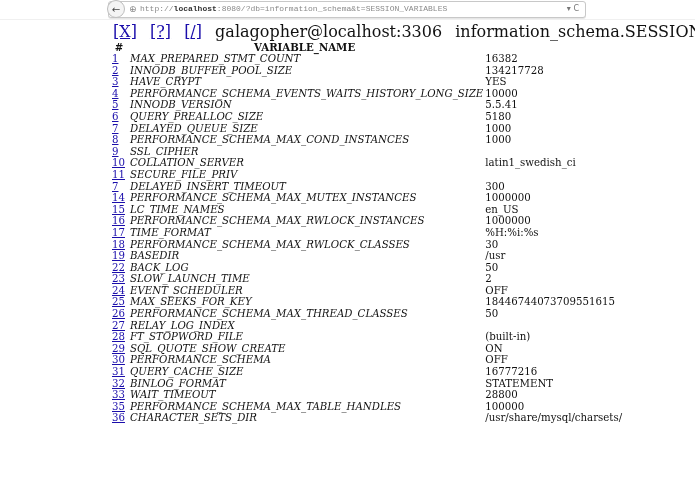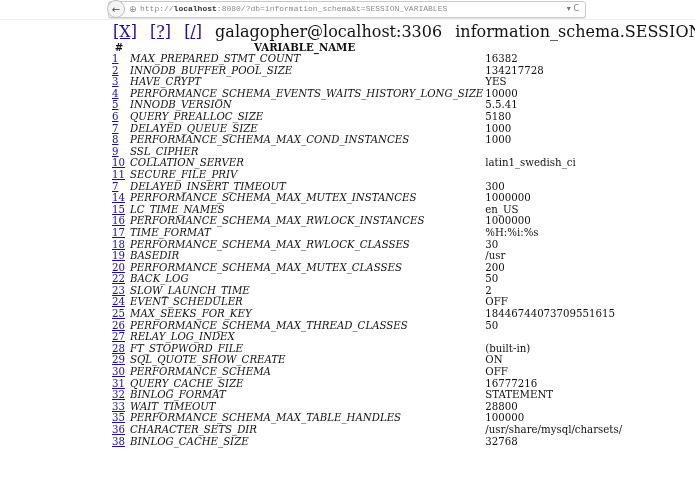--- a/index.html
+++ b/index.html
@@ -145,25 +145,20 @@
         <td class="num"><a href="#">18</a></td>
         <td class="name">PERFORMANCE_SCHEMA_MAX_RWLOCK_CLASSES</td>
         <td class="val">30</td>
       </tr>
       <tr>
         <td class="num"><a href="#">19</a></td>
         <td class="name">BASEDIR</td>
         <td class="val">/usr</td>
       </tr>
       <tr>
-        <td class="num"><a href="#">20</a></td>
-        <td class="name">PERFORMANCE_SCHEMA_MAX_MUTEX_CLASSES</td>
-        <td class="val">200</td>
-      </tr>
-      <tr>
         <td class="num"><a href="#">22</a></td>
         <td class="name">BACK_LOG</td>
         <td class="val">50</td>
       </tr>
       <tr>
         <td class="num"><a href="#">23</a></td>
         <td class="name">SLOW_LAUNCH_TIME</td>
         <td class="val">2</td>
       </tr>
       <tr>
@@ -219,19 +214,14 @@
       <tr>
         <td class="num"><a href="#">35</a></td>
         <td class="name">PERFORMANCE_SCHEMA_MAX_TABLE_HANDLES</td>
         <td class="val">100000</td>
       </tr>
       <tr>
         <td class="num"><a href="#">36</a></td>
         <td class="name">CHARACTER_SETS_DIR</td>
         <td class="val">/usr/share/mysql/charsets/</td>
       </tr>
-      <tr>
-        <td class="num"><a href="#">38</a></td>
-        <td class="name">BINLOG_CACHE_SIZE</td>
-        <td class="val">32768</td>
-      </tr>
     </tbody>
 </table>
 
 </body></html>

